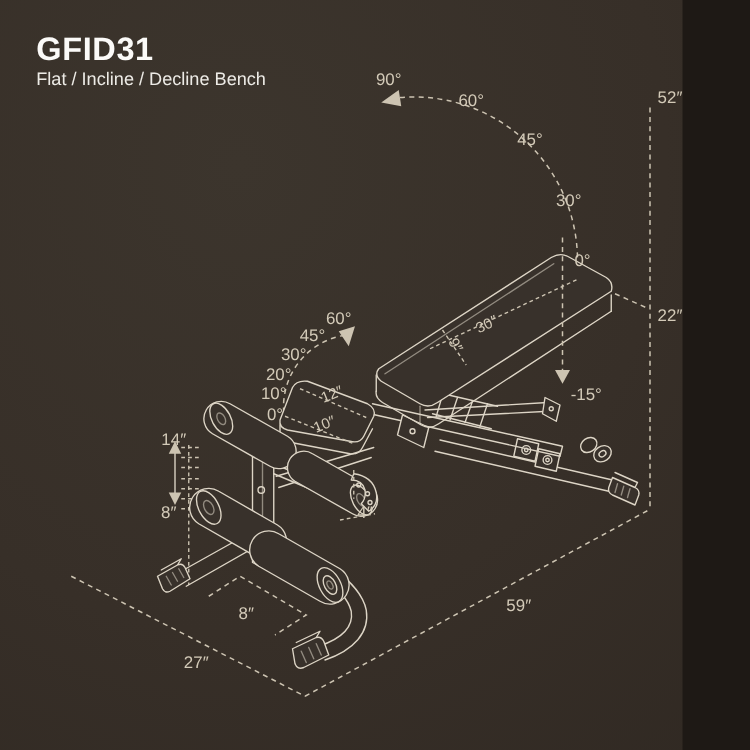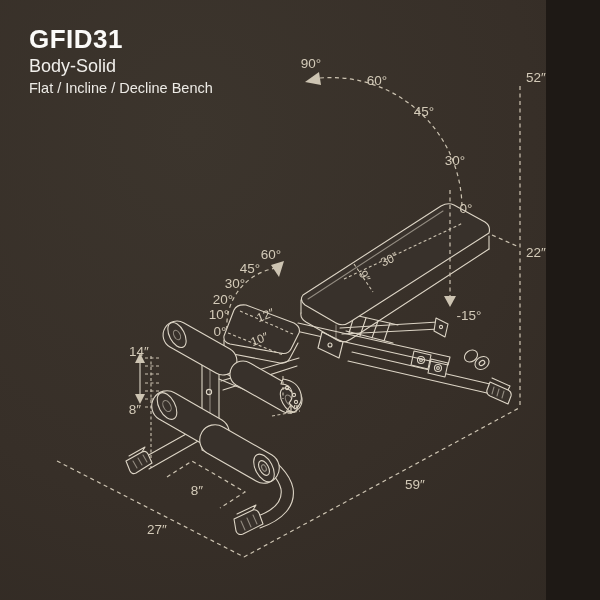--- a/index.html
+++ b/index.html
@@ -22,21 +22,20 @@
   text{fill:#d3cab8;font-size:13.5px;font-family:"Liberation Sans",sans-serif;}
   text.small{font-size:12px;}
 </style>
 </head>
 <body>
 
 <div class="stage">
 
   <div class="title-block">
     <div class="title-model">GFID31</div>
-    <div class="title-brand">Body-Solid</div>
     <div class="title-product">Flat / Incline / Decline Bench</div>
   </div>
 
   <svg width="600" height="600" viewBox="0 0 600 600">
 
     <g>
       <path class="dash" d="M 320 78 A 131 131 0 0 1 462 209"></path>
       <polygon class="arr" points="305,82 319,72 321,85"></polygon>
     </g>
     <g>

